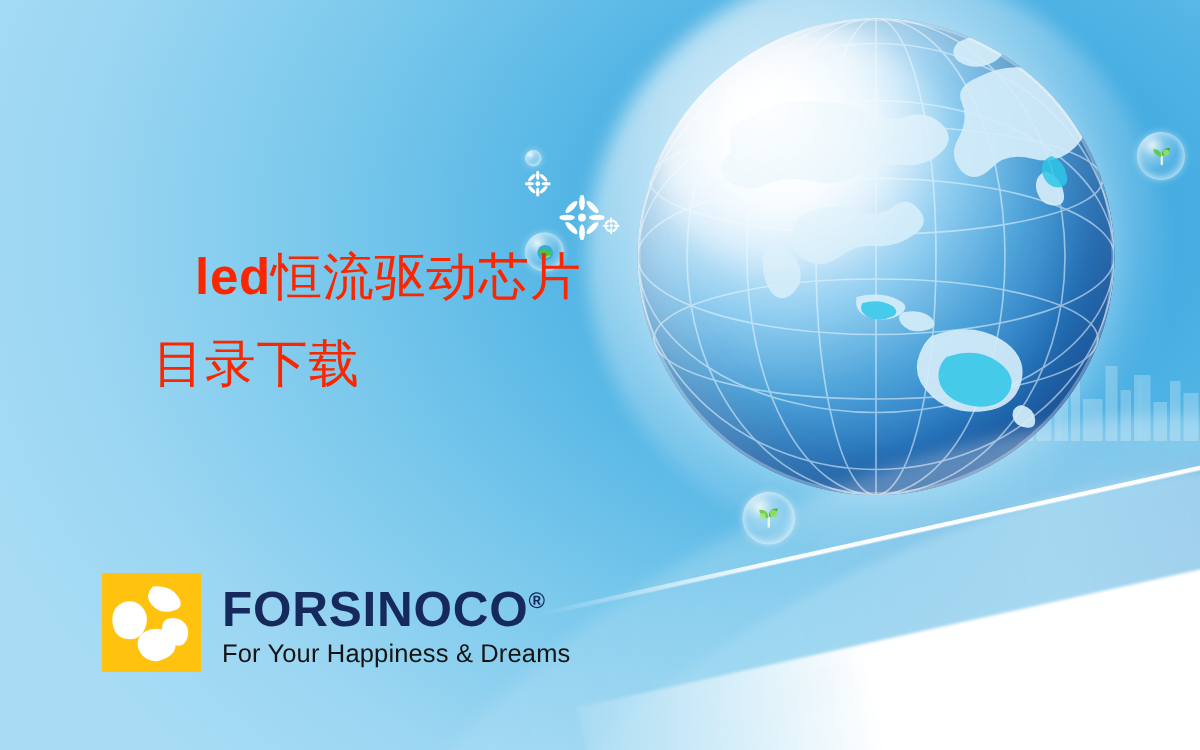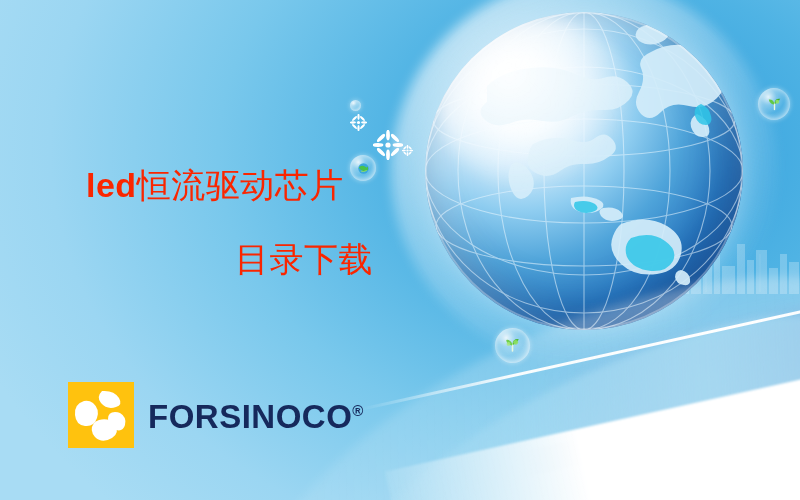--- a/index.html
+++ b/index.html
@@ -212,22 +212,22 @@
   .headline {
     position: absolute;
     left: 86px; top: 168px;
     width: 420px;
     color: #fa2600;
     font-size: 34px;
     line-height: 1.0;
     letter-spacing: 0.5px;
     white-space: nowrap;
   }
-  .headline .line1 { display: block; }
-  .headline .line2 { display: block; margin-top: 40px; margin-left: 16px; text-align: center; }
+  .headline .line1 { display: block; margin-left: 44px; }
+  .headline .line2 { display: block; margin-top: 24px; margin-left: 16px; }
   .hl-latin { font-family: "Liberation Sans", sans-serif; font-weight: 700; }
   .hl-cjk   { font-family: "DejaVu Serif", "Liberation Serif", serif; font-weight: 400; }
 
   
   .logo {
     position: absolute;
     left: 68px; top: 382px;
     display: flex;
     align-items: center;
   }
@@ -445,16 +445,17 @@
         <g fill="#ffffff">
           <path d="M34 9 q12 -1 17 7 q4 7 -3 9 q-9 3 -15 -4 q-5 -6 1 -12 z"></path>
           <path d="M25 21 q7 6 4 15 q-3 9 -12 8 q-9 -1 -10 -11 q-1 -11 9 -14 q5 -1 9 2 z"></path>
           <path d="M52 31 q7 4 5 12 q-2 7 -9 5 q-8 -3 -8 -11 q0 -7 7 -7 q3 0 5 1 z"></path>
           <path d="M31 38 q10 -3 16 5 q5 8 -3 13 q-10 6 -17 -1 q-6 -7 -1 -14 q2 -2 5 -3 z"></path>
         </g>
       </svg>
     </div>
     <div class="logo-text">
       <div class="logo-name"><span>FORSINOCO</span><span class="reg">®</span></div>
+      <div class="logo-tagline">For Your Happiness &amp; Dreams</div>
     </div>
   </div>
 
 </div>
 
 </body></html>

